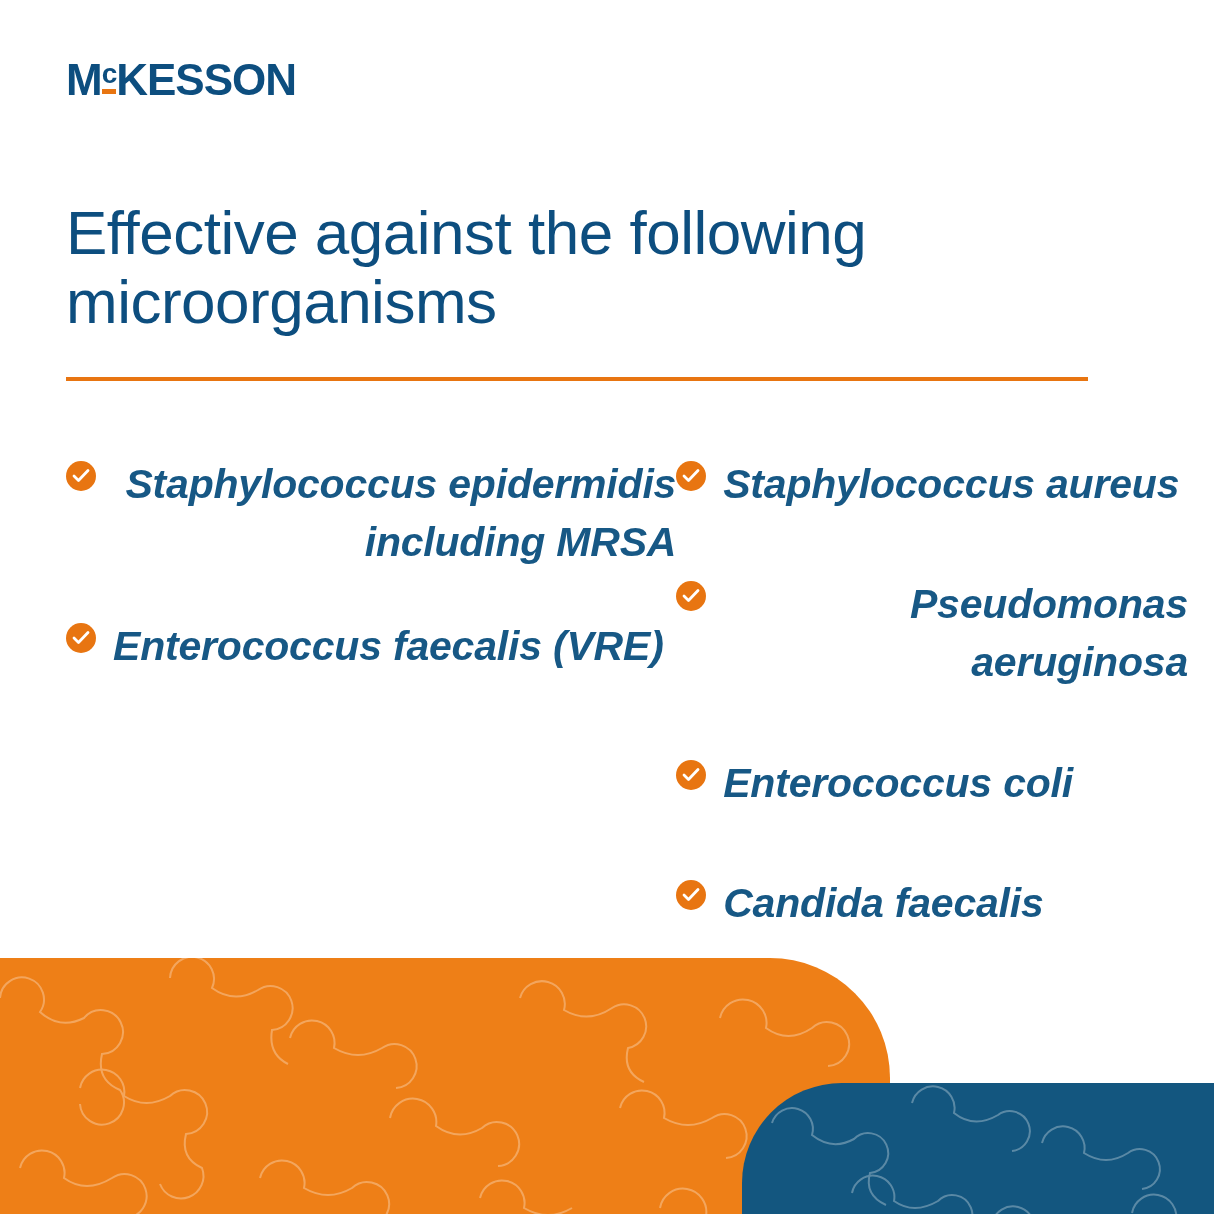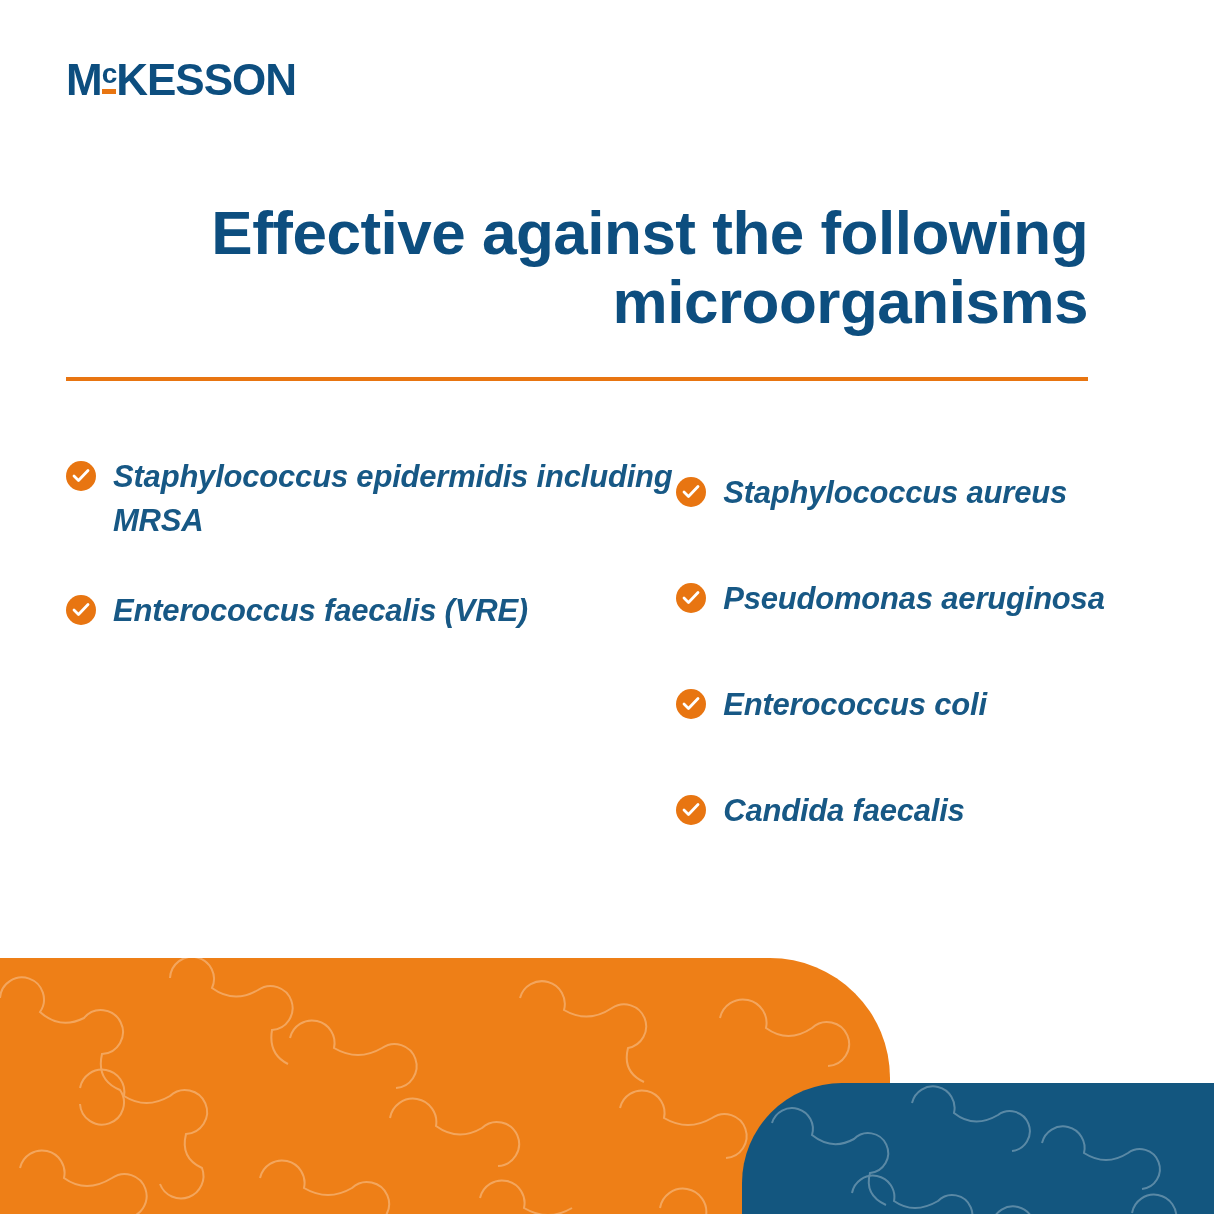--- a/index.html
+++ b/index.html
@@ -43,23 +43,23 @@
     height: 5px;
     background: #e87511;
   }
 
   
   .heading {
     position: absolute;
     left: 66px;
     top: 198px;
     width: 1022px;
-    text-align: right;
+    text-align: left;
     color: #0d4e7f;
-    font-weight: bold;
+    font-weight: normal;
     font-size: 62px;
     line-height: 1.12;
     letter-spacing: -0.5px;
   }
   .rule {
     position: absolute;
     left: 66px;
     top: 377px;
     width: 1022px;
     height: 4px;
@@ -74,21 +74,20 @@
     width: 1122px;
     display: flex;
     gap: 0px;
   }
   .col {
     width: 620px;
   }
   .col.right {
     width: 520px;
     margin-left: 0px;
-    margin-top: 16px;
   }
   .item {
     display: flex;
     align-items: flex-start;
     margin-bottom: 46px;
   }
   .col.right .item {
     margin-bottom: 62px;
   }
   .check {
@@ -103,23 +102,24 @@
   }
   .check svg {
     position: absolute;
     left: 6px;
     top: 7px;
   }
   .item-text {
     color: #175885;
     font-style: italic;
     font-weight: bold;
-    font-size: 31px;
+    font-size: 41px;
     line-height: 1.42;
     letter-spacing: -0.2px;
+    text-align: right;
   }
 
   
   .shape-orange {
     position: absolute;
     left: -40px;
     top: 958px;
     width: 930px;
     height: 300px;
     background: #ee7f17;

